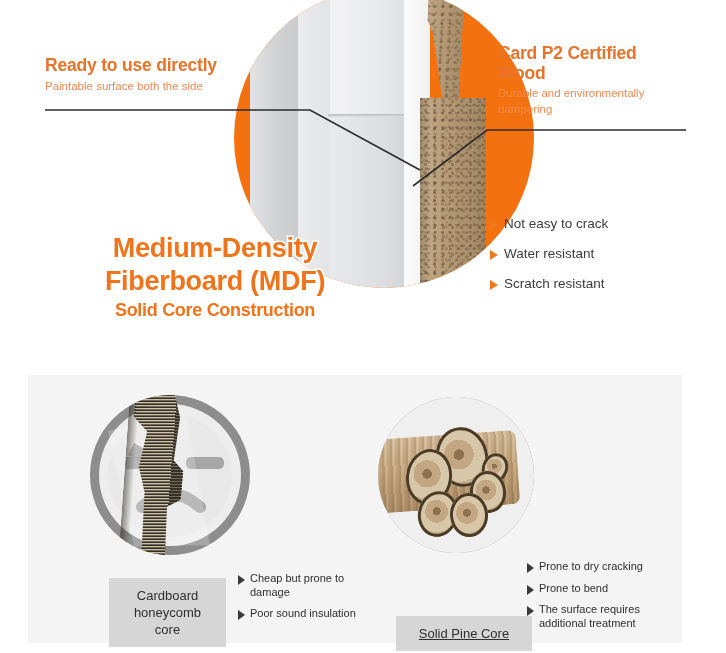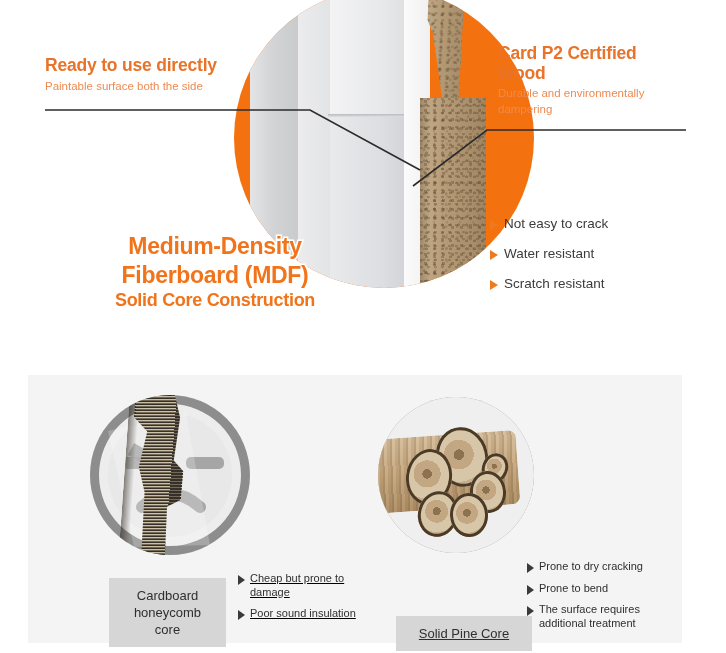--- a/index.html
+++ b/index.html
@@ -97,21 +97,21 @@
   #callout-left{left:45px;top:56px;width:230px;}
   #callout-right{left:498px;top:44px;width:190px;}
 
   
   #headline{
     position:absolute;left:0px;top:232px;width:430px;
     text-align:center;
   }
   #headline .hl{
     display:block;
-    font-size:23px;font-weight:bold;color:#F1741B;
+    font-size:27px;font-weight:bold;color:#F1741B;
     line-height:1.24;letter-spacing:-.3px;
     -webkit-text-stroke:3.2px #ffffff;
     paint-order:stroke fill;
   }
   #headline .hl.l3{font-size:18px;}
 
   
   #feature-list{position:absolute;left:490px;top:216px;width:230px;text-align:right;}
   .feat{display:flex;align-items:flex-start;margin-bottom:13px;}
   .feat .tri{
@@ -198,21 +198,21 @@
   .chip{
     position:absolute;background:#D6D6D6;color:#2f2f2f;
     font-size:13px;line-height:1.32;padding:9px 13px;
     text-align:center;
   }
   #chip-honeycomb{left:109px;top:578px;width:91px;}
   #chip-pine{left:396px;top:616px;width:110px;text-decoration:underline;}
 
   
   .bfeat-list{position:absolute;}
-  #blist-left{left:238px;top:572px;width:120px;text-decoration:underline;}
+  #blist-left{left:238px;top:572px;width:120px;}
   #blist-right{left:527px;top:560px;width:150px;}
   .bfeat{display:flex;align-items:flex-start;margin-bottom:8px;}
   .bfeat .btri{
     flex:0 0 auto;margin-right:5px;margin-top:3px;
     width:0;height:0;border-style:solid;
     border-width:5px 0 5px 7px;
     border-color:transparent transparent transparent #3a3a3a;
   }
   .bfeat .btxt{font-size:11px;color:#2f2f2f;line-height:1.24;}
 </style>

